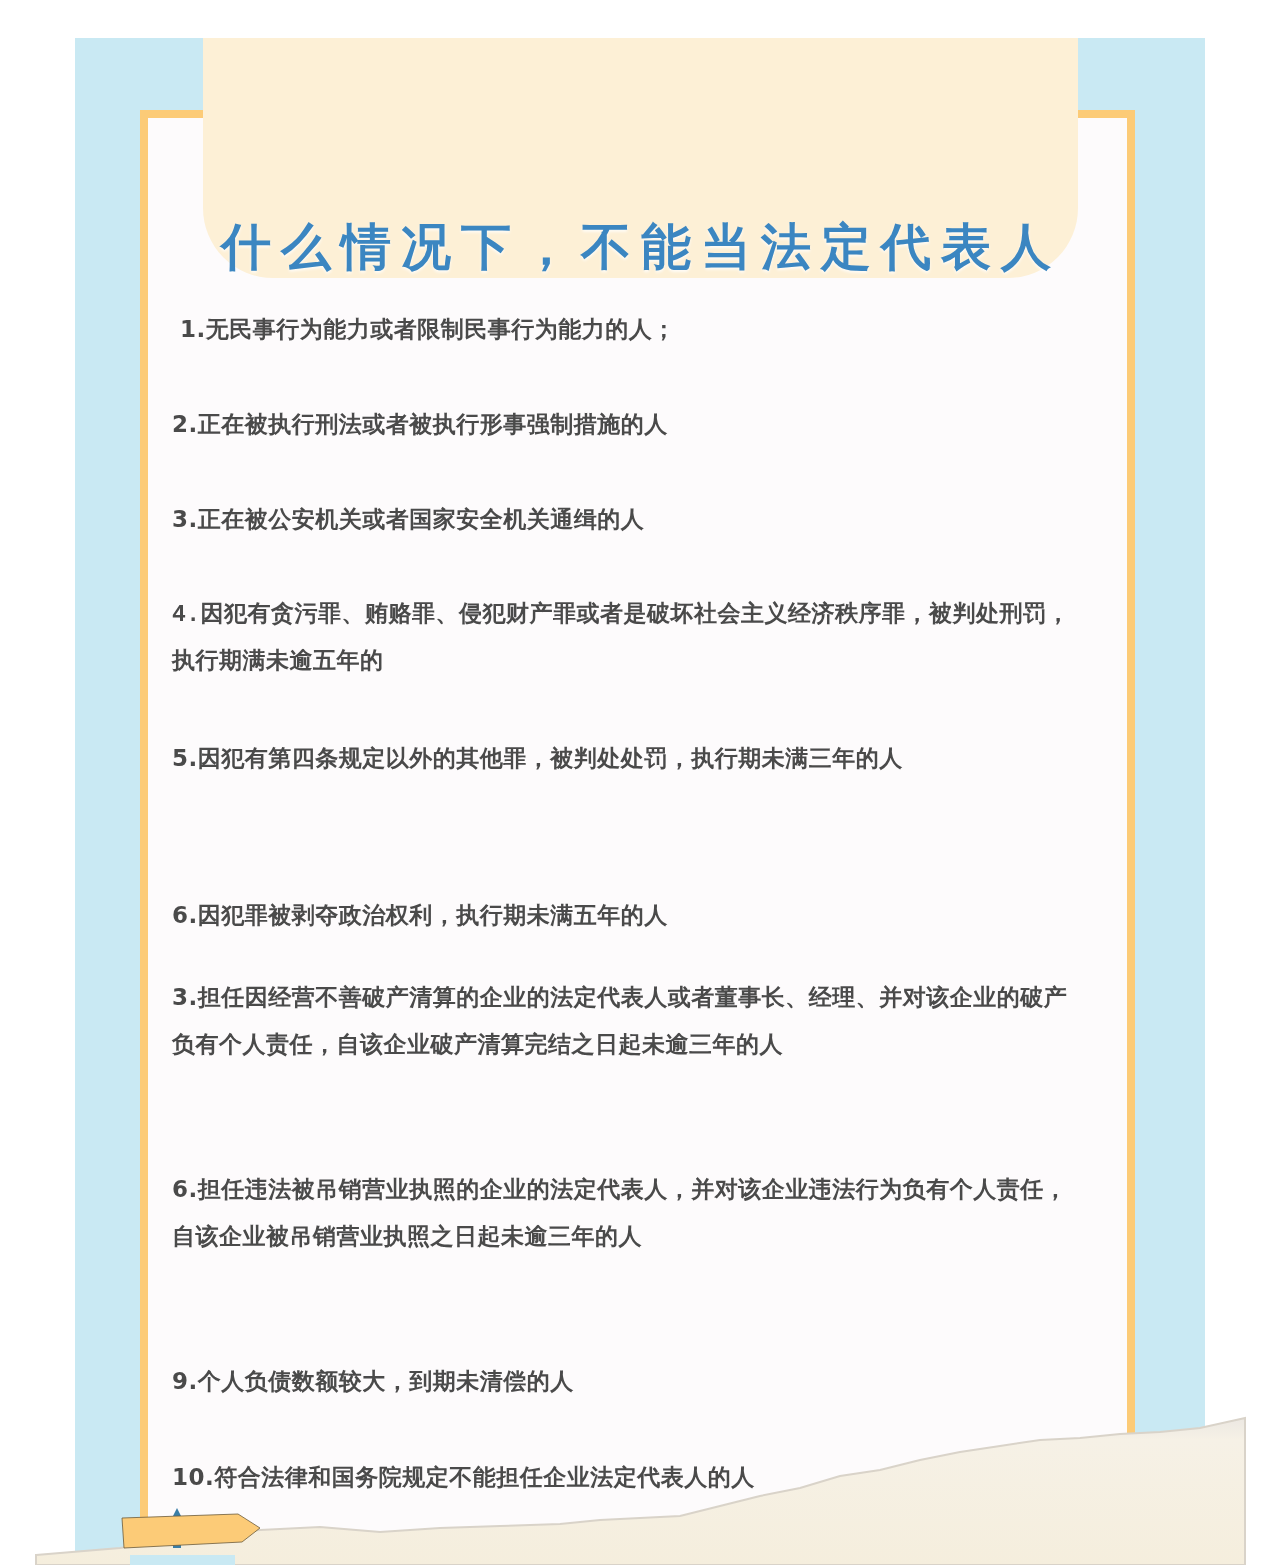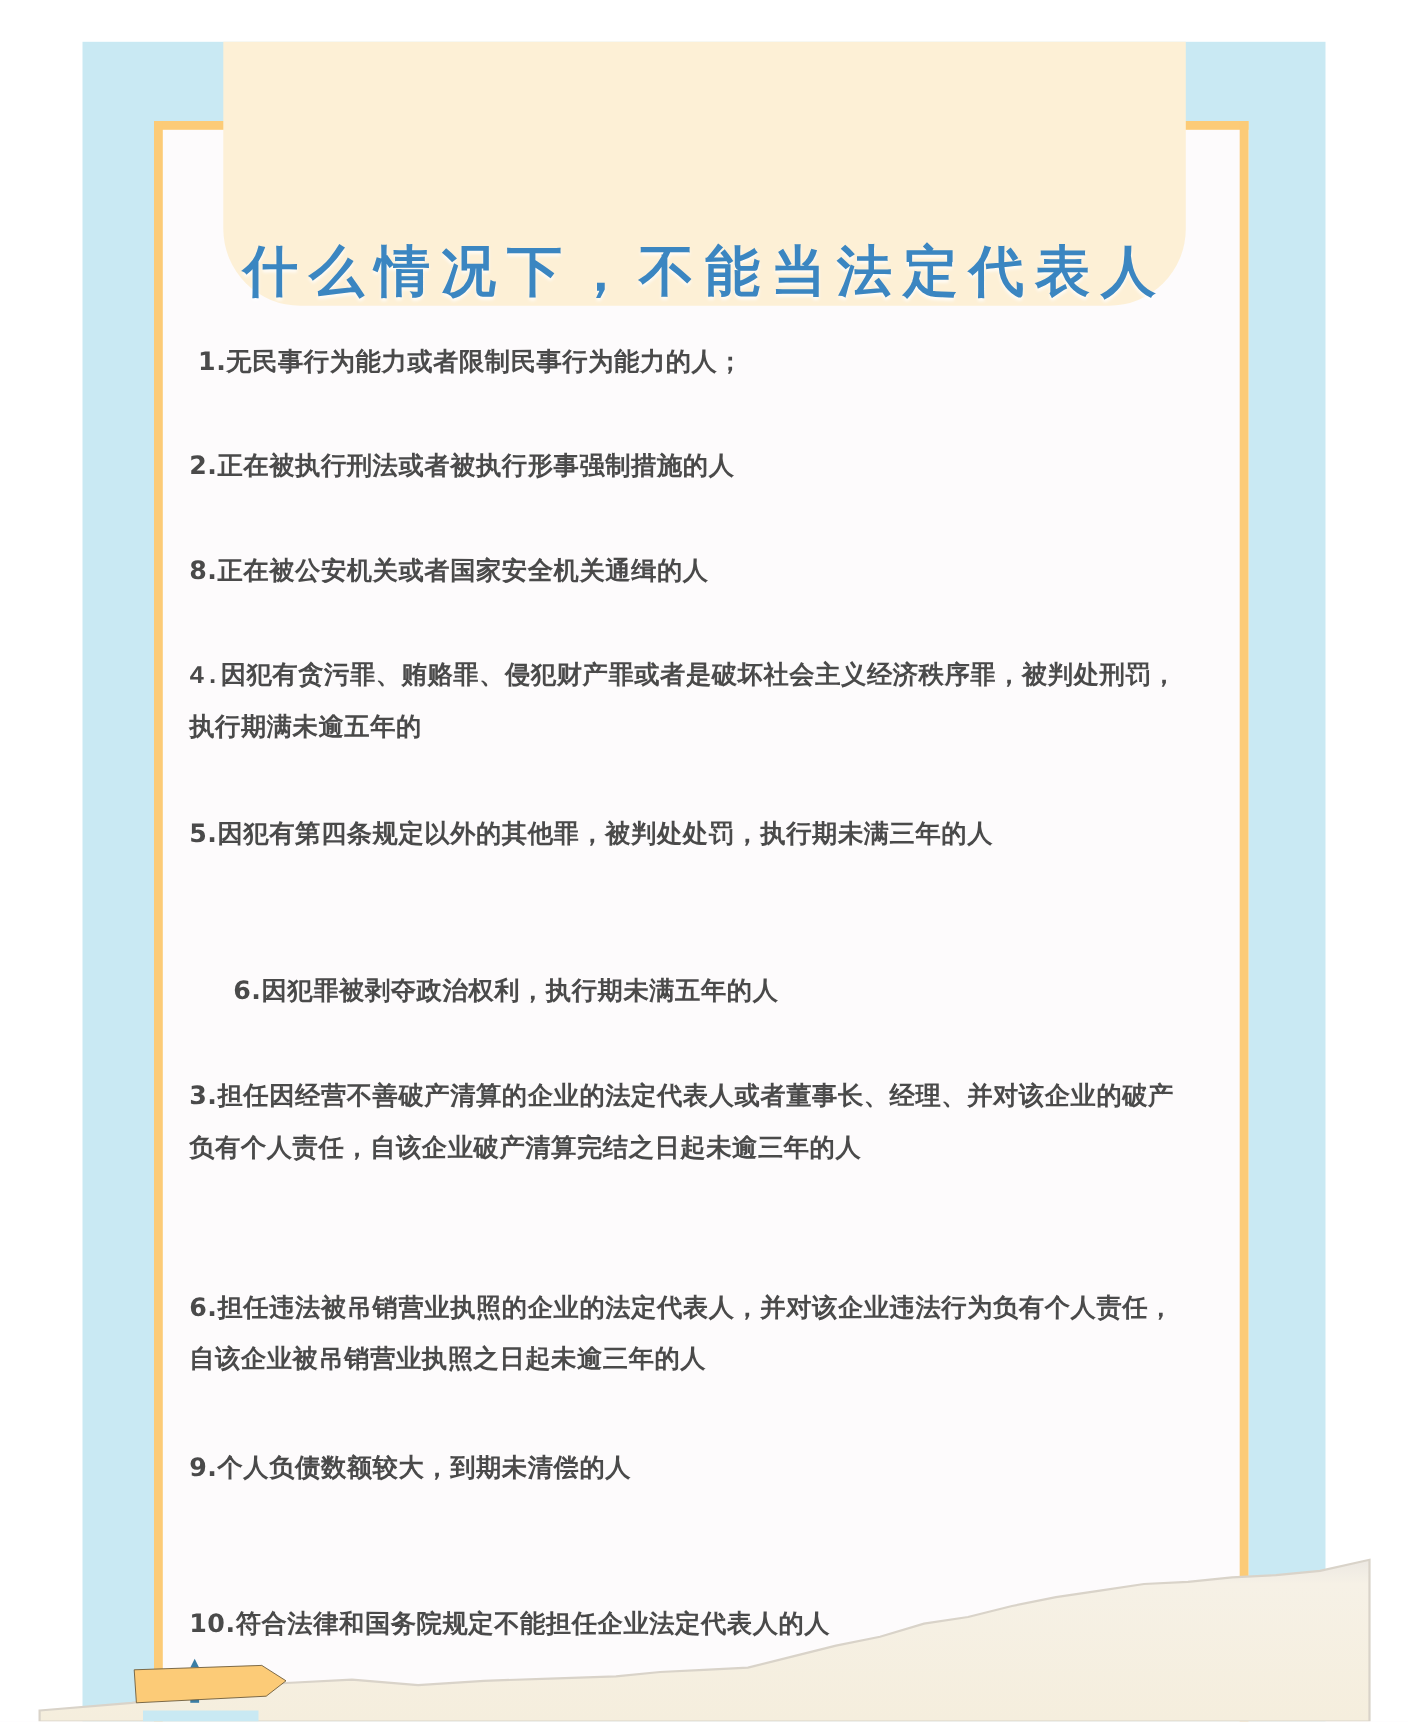--- a/index.html
+++ b/index.html
@@ -46,27 +46,27 @@
 
 <div class="blue-panel"></div>
 <div class="orange-frame"></div>
 <div class="cream-block"></div>
 
 <h1 class="title" style="margin:18px;">什么情况下，不能当法定代表人</h1>
 
 <div class="items">
   <div class="item" style="top:6px; left:8px;">1.无民事行为能力或者限制民事行为能力的人；</div>
   <div class="item" style="top:101px;">2.正在被执行刑法或者被执行形事强制措施的人</div>
-  <div class="item" style="top:196px;">8.正在被公安机关或者国家安全机关通缉的人</div>
+  <div class="item" style="top:196px;">3.正在被公安机关或者国家安全机关通缉的人</div>
   <div class="item" style="top:292px;font-family:Liberation Mono, monospace;">4.因犯有贪污罪、贿赂罪、侵犯财产罪或者是破坏社会主义经济秩序罪，被判处刑罚，执行期满未逾五年的</div>
   <div class="item" style="top:435px;">5.因犯有第四条规定以外的其他罪，被判处处罚，执行期未满三年的人</div>
-  <div class="item" style="top:578px;margin-left:40px;">6.因犯罪被剥夺政治权利，执行期未满五年的人</div>
+  <div class="item" style="top:592px;">6.因犯罪被剥夺政治权利，执行期未满五年的人</div>
   <div class="item" style="top:674px;">3.担任因经营不善破产清算的企业的法定代表人或者董事长、经理、并对该企业的破产负有个人责任，自该企业破产清算完结之日起未逾三年的人</div>
   <div class="item" style="top:866px;">6.担任违法被吊销营业执照的企业的法定代表人，并对该企业违法行为负有个人责任，自该企业被吊销营业执照之日起未逾三年的人</div>
-  <div class="item" style="top:1012px;">9.个人负债数额较大，到期未清偿的人</div>
+  <div class="item" style="top:1058px;">9.个人负债数额较大，到期未清偿的人</div>
   <div class="item" style="top:1154px;">10.符合法律和国务院规定不能担任企业法定代表人的人</div>
 </div>
 
 <svg class="torn" viewBox="0 0 1280 1565" preserveAspectRatio="none">
   <defs>
     <linearGradient id="pg" x1="0" y1="0" x2="0" y2="1">
       <stop offset="0" stop-color="#ece8e2"></stop>
       <stop offset="0.15" stop-color="#f6f1e6"></stop>
       <stop offset="1" stop-color="#f5eedd"></stop>
     </linearGradient>

